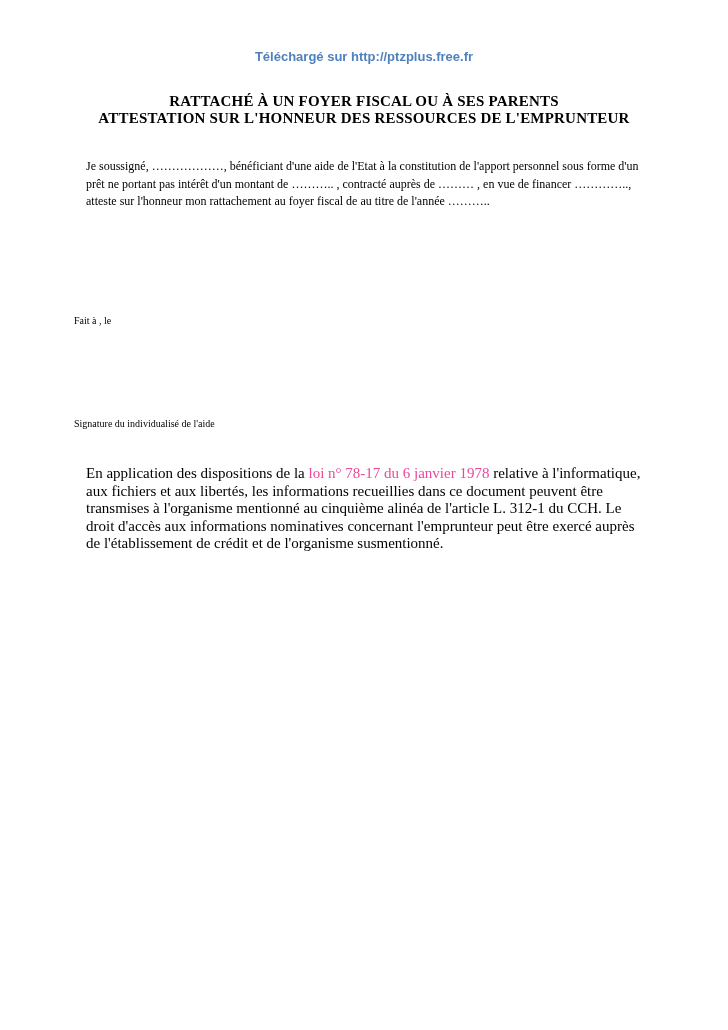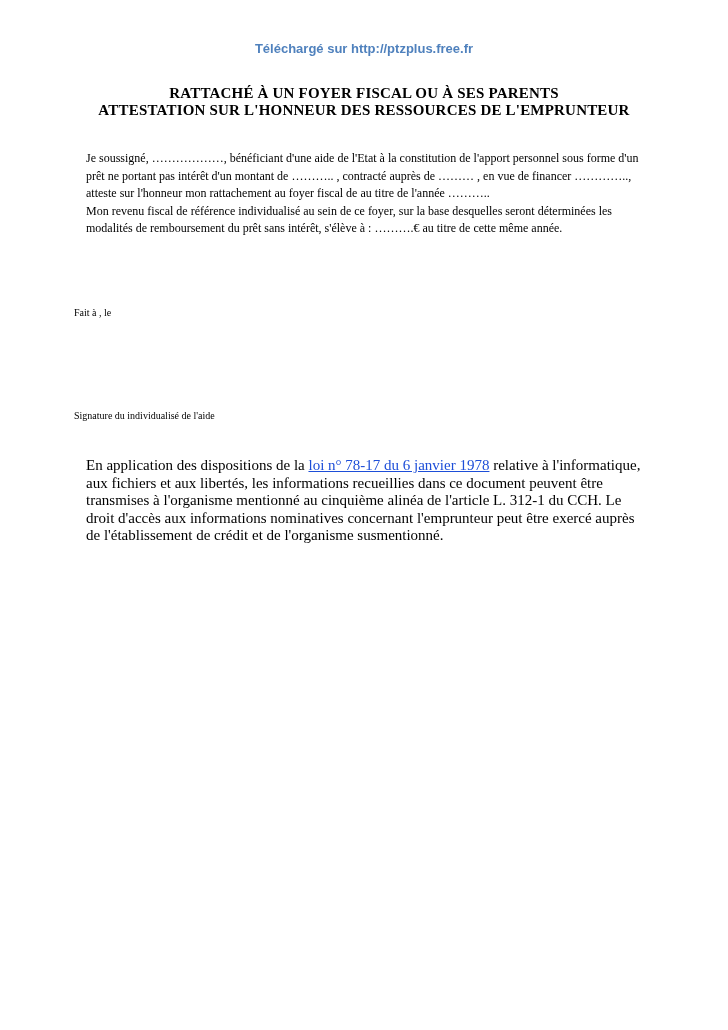--- a/index.html
+++ b/index.html
@@ -8,20 +8,21 @@
     background: #ffffff;
   }
   .page {
     position: relative;
     width: 728px;
     height: 830px;
     background: #ffffff;
     overflow: hidden;
     font-family: "Liberation Serif", "DejaVu Serif", serif;
     color: #000000;
+    margin-top: 8px;
   }
   .dl-note {
     position: absolute;
     left: 0;
     right: 0;
     text-align: center;
     font-family: "Liberation Sans", "DejaVu Sans", sans-serif;
     font-weight: bold;
     font-size: 13px;
     line-height: 16px;
@@ -62,40 +63,38 @@
   .legal-block {
     position: absolute;
     top: 457px;
     left: 86px;
     width: 558px;
     font-size: 15px;
     line-height: 17.5px;
   }
   .legal-block p { margin: 0; }
   a.law-link {
-    color: #1d4ed8;
-    text-decoration: underline;
+    color: #ec4899;
     cursor: pointer;
   }
 </style>
 </head>
 <body>
 
 <div class="page">
 
   <div class="dl-note top">Téléchargé sur http://ptzplus.free.fr</div>
 
   <div class="doc-title">
     <div>RATTACHÉ À UN FOYER FISCAL OU À SES PARENTS</div>
     <div>ATTESTATION SUR L'HONNEUR DES RESSOURCES DE L'EMPRUNTEUR</div>
   </div>
 
   <div class="body-block">
     <p>Je soussigné, ………………, bénéficiant d'une aide de l'Etat à la constitution de l'apport personnel sous forme d'un prêt ne portant pas intérêt d'un montant de ……….. , contracté auprès de ……… , en vue de financer ………….., atteste sur l'honneur mon rattachement au foyer fiscal de au titre de l'année ………..</p>
-    <p>Mon revenu fiscal de référence individualisé au sein de ce foyer, sur la base desquelles seront déterminées les modalités de remboursement du prêt sans intérêt, s'élève à : ……….€ au titre de cette même année.</p>
   </div>
 
   <div class="single-line fait-line">Fait à , le</div>
 
 
   <div class="single-line signature-line">Signature du individualisé de l'aide</div>
 
   <div class="legal-block">
     <p><span>En application des dispositions de la </span><a class="law-link">loi n° 78-17 du 6 janvier 1978</a><span> relative à l'informatique, aux fichiers et aux libertés, les informations recueillies dans ce document peuvent être transmises à l'organisme mentionné au cinquième alinéa de l'article L. 312-1 du CCH. Le droit d'accès aux informations nominatives concernant l'emprunteur peut être exercé auprès de l'établissement de crédit et de l'organisme susmentionné.</span></p>
   </div>

